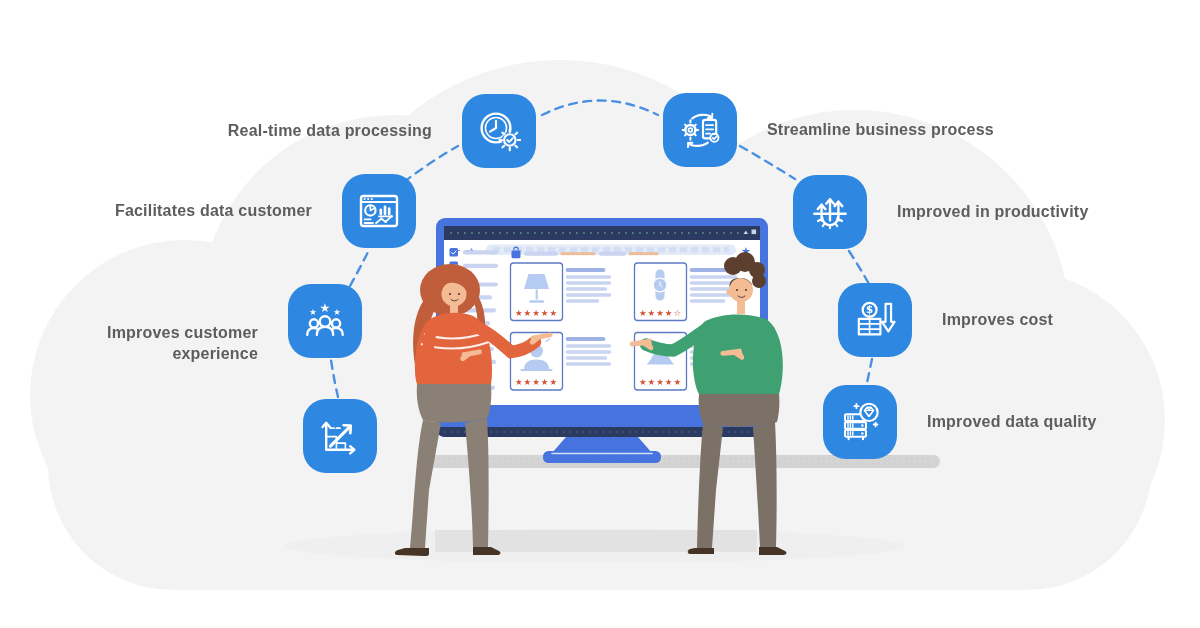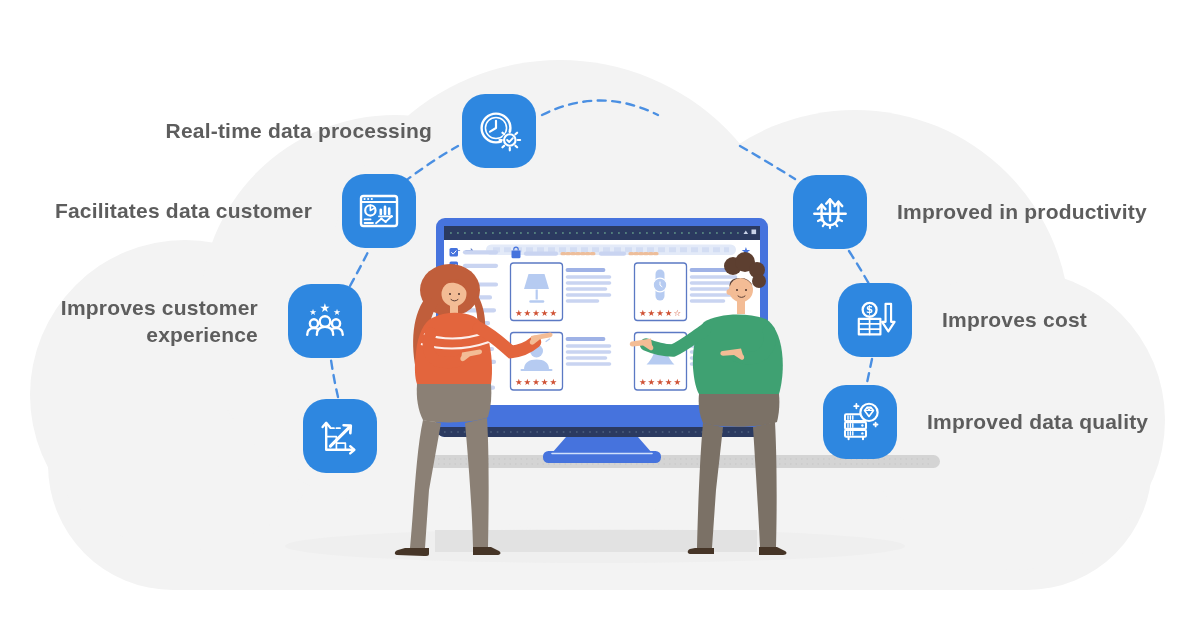--- a/index.html
+++ b/index.html
@@ -5,27 +5,27 @@
   html,body{margin:0;padding:0;background:#fff;}
   .stage{position:relative;width:1200px;height:628px;background:#fff;overflow:hidden;
          font-family:"Liberation Sans","DejaVu Sans",sans-serif;}
   .scene{position:absolute;left:0;top:0;width:1200px;height:628px;}
   .benefit{position:absolute;width:74px;height:74px;}
   .tile{width:74px;height:74px;border-radius:23px;background:var(--tile-blue,#2e87e0);
         display:flex;align-items:center;justify-content:center;}
   .tile svg{display:block;}
   .g{stroke:#fff;fill:none;stroke-width:2;stroke-linecap:round;stroke-linejoin:round;}
   .label{position:absolute;top:50%;transform:translateY(-50%);
-         font-size:21px;font-weight:600;color:var(--label-gray,#5d5d5d);
+         font-size:16px;font-weight:600;color:var(--label-gray,#5d5d5d);
          white-space:nowrap;letter-spacing:.2px;}
   .left .label{right:calc(100% + 30px);text-align:right;}
   .right .label{left:calc(100% + 30px);text-align:left;}
   .b1{left:462px;top:94px}.b2{left:342px;top:174px}.b3{left:288px;top:284px}.b4{left:303px;top:399px}
   .b5{left:663px;top:93px}.b6{left:793px;top:175px}.b7{left:838px;top:283px}.b8{left:823px;top:385px}
-  .b3 .label{white-space:normal;width:205px;line-height:1.3;}
+  .b3 .label{white-space:normal;width:205px;line-height:1.3;margin-top:23px;}
   
   .cl-cloud{fill:var(--cloud-gray,#f3f3f3);}
   .cl-arc{stroke:var(--connector-blue,#4a8fe2);stroke-width:2.4;stroke-dasharray:8 6.5;
           stroke-linecap:round;fill:none;}
   .cl-frame{fill:var(--monitor-frame-blue,#4673dd);}
   .cl-navy{fill:var(--monitor-navy,#2b3a60);}
   .ln{stroke:var(--accent-lavender,#c9d4f1);stroke-width:4.2;stroke-linecap:round;fill:none;}
   .cardln{stroke:var(--accent-lavender,#c9d4f1);stroke-width:3.6;stroke-linecap:round;fill:none;}
   .cardln2{stroke:#9fb2e6;stroke-width:3.8;stroke-linecap:round;fill:none;}
   .card{fill:#fff;stroke:#5b79c4;stroke-width:1.3;}
@@ -282,20 +282,40 @@
           <path d="M28.5 28.5l3.5 3-3.5 3"></path>
           <path d="M12 13.5h3 M17 13.5h3" stroke-width="1.5"></path>
           <path d="M8.5 20.5h8.5v11 M17 26h7.5v5.5" stroke-width="1.4"></path>
           <path d="M12 28.5L27.5 13" stroke-width="2.6"></path>
           <path d="M23 11l6 .4 -.4 6.2" stroke-width="2.2"></path>
         </g>
       </svg>
     </div>
   </div>
 
+  <div class="benefit right b5">
+    <div class="label">Streamline business process</div>
+    <div class="tile">
+      <svg width="48" height="48" viewBox="0 0 40 40">
+        <g class="g">
+          <circle cx="12" cy="20" r="4.2"></circle>
+          <circle cx="12" cy="20" r="1.6" stroke-width="1.4"></circle>
+          <path stroke-width="1.7" d="M12 13.7v-1.9 M12 26.3v1.9 M16.3 20h2.1 M7.7 20H5.6 M15 17l1.5-1.5 M9 23l-1.5 1.5 M15 23l1.5 1.5 M9 17L7.5 15.5"></path>
+          <rect x="22.5" y="11.5" width="11" height="15.5" rx="1.8" stroke-width="1.8"></rect>
+          <path d="M25 16h6 M25 19.5h6 M25 23h3.5" stroke-width="1.4"></path>
+          <circle cx="32" cy="26.5" r="3.4" style="fill:#2e87e0" stroke-width="1.6"></circle>
+          <path d="M30.6 26.5l1.1 1.1 2-2.2" stroke-width="1.4"></path>
+          <path d="M13.5 10.5c4-4 13-4.2 16.5-.7" stroke-width="1.8"></path>
+          <path d="M30 9.8l.3-3.4 M30 9.8l-3.5.4" stroke-width="1.6"></path>
+          <path d="M26.5 30.5c-4.5 3.6-13 3.6-16.3.3" stroke-width="1.8"></path>
+          <path d="M10.2 30.8l-.2 3.4 M10.2 30.8l3.5-.2" stroke-width="1.6"></path>
+        </g>
+      </svg>
+    </div>
+  </div>
 
   <div class="benefit right b6">
     <div class="label">Improved in productivity</div>
     <div class="tile">
       <svg width="48" height="48" viewBox="0 0 40 40">
         <g class="g">
           <path d="M7 21.5h26" stroke-width="2.2"></path>
           <path d="M13 27V14 M20 27V9.5 M27 27V11.5"></path>
           <path d="M13 14l-3.2 3.6 M13 14l3.2 3.6 M20 9.5l-3.2 3.6 M20 9.5l3.2 3.6 M27 11.5l-3.2 3.6 M27 11.5l3.2 3.6"></path>
           <path d="M13.5 24.5a6.5 6.5 0 0 0 13 0"></path>

